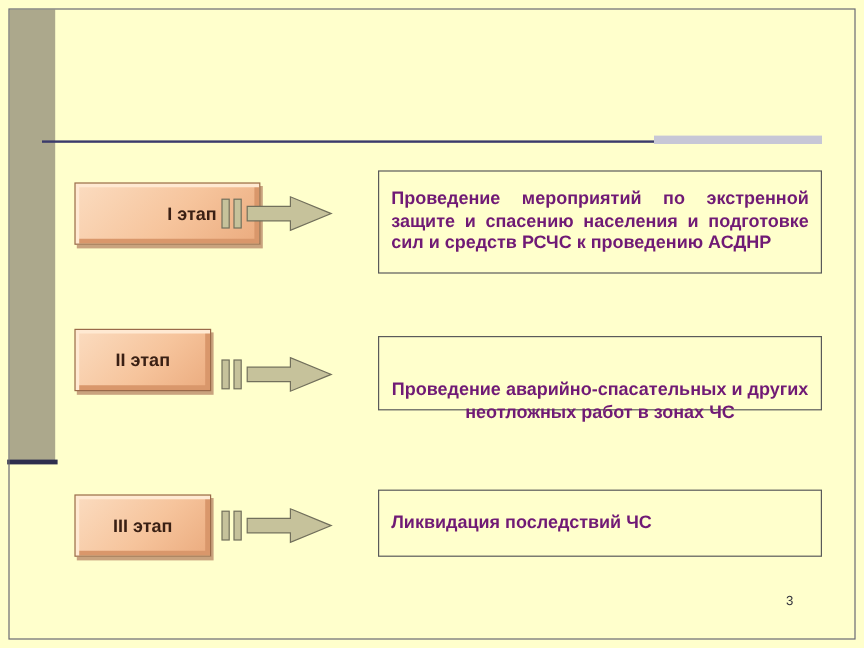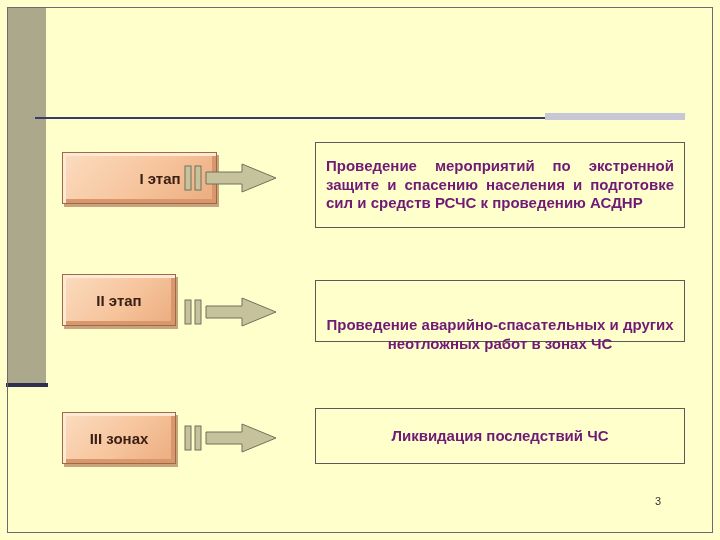--- a/index.html
+++ b/index.html
@@ -91,21 +91,21 @@
     color: #701a75;
     line-height: 1.25;
     padding: 0 10px;
     display: flex;
     align-items: center;
   }
   .box-1 { top: 142px; height: 86px; }
   .box-1 .desc-text { text-align: justify; }
   .box-2 { top: 280px; height: 62px; justify-content: center; }
   .box-2 .desc-text { text-align: center; margin-top: 48px; }
-  .box-3 { top: 408px; height: 56px; justify-content: center; }
+  .box-3 { top: 408px; height: 56px; }
   .box-3 .desc-text { text-align: center; }
   .page-number {
     position: absolute;
     left: 655px; top: 495px;
     font-size: 11px;
     color: #33333d;
   }
 </style>
 </head>
 <body>
@@ -138,21 +138,21 @@
 <svg class="arrow arr-2" viewBox="0 0 96 32">
   <rect x="1" y="4" width="6" height="24" fill="#C6C29B" stroke="#72705C"></rect>
   <rect x="11" y="4" width="6" height="24" fill="#C6C29B" stroke="#72705C"></rect>
   <polygon points="22,10 58,10 58,2 92,16 58,30 58,22 22,22" fill="#C6C29B" stroke="#72705C"></polygon>
 </svg>
 <div class="desc-box box-2">
   <div class="desc-text">Проведение аварийно-спасательных и других неотложных работ в зонах ЧС</div>
 </div>
 
 <div class="stage-btn btn-3">
-  <span>III зонах</span>
+  <span>III этап</span>
 </div>
 <svg class="arrow arr-3" viewBox="0 0 96 32">
   <rect x="1" y="4" width="6" height="24" fill="#C6C29B" stroke="#72705C"></rect>
   <rect x="11" y="4" width="6" height="24" fill="#C6C29B" stroke="#72705C"></rect>
   <polygon points="22,10 58,10 58,2 92,16 58,30 58,22 22,22" fill="#C6C29B" stroke="#72705C"></polygon>
 </svg>
 <div class="desc-box box-3">
   <div class="desc-text">Ликвидация последствий ЧС</div>
 </div>
 

